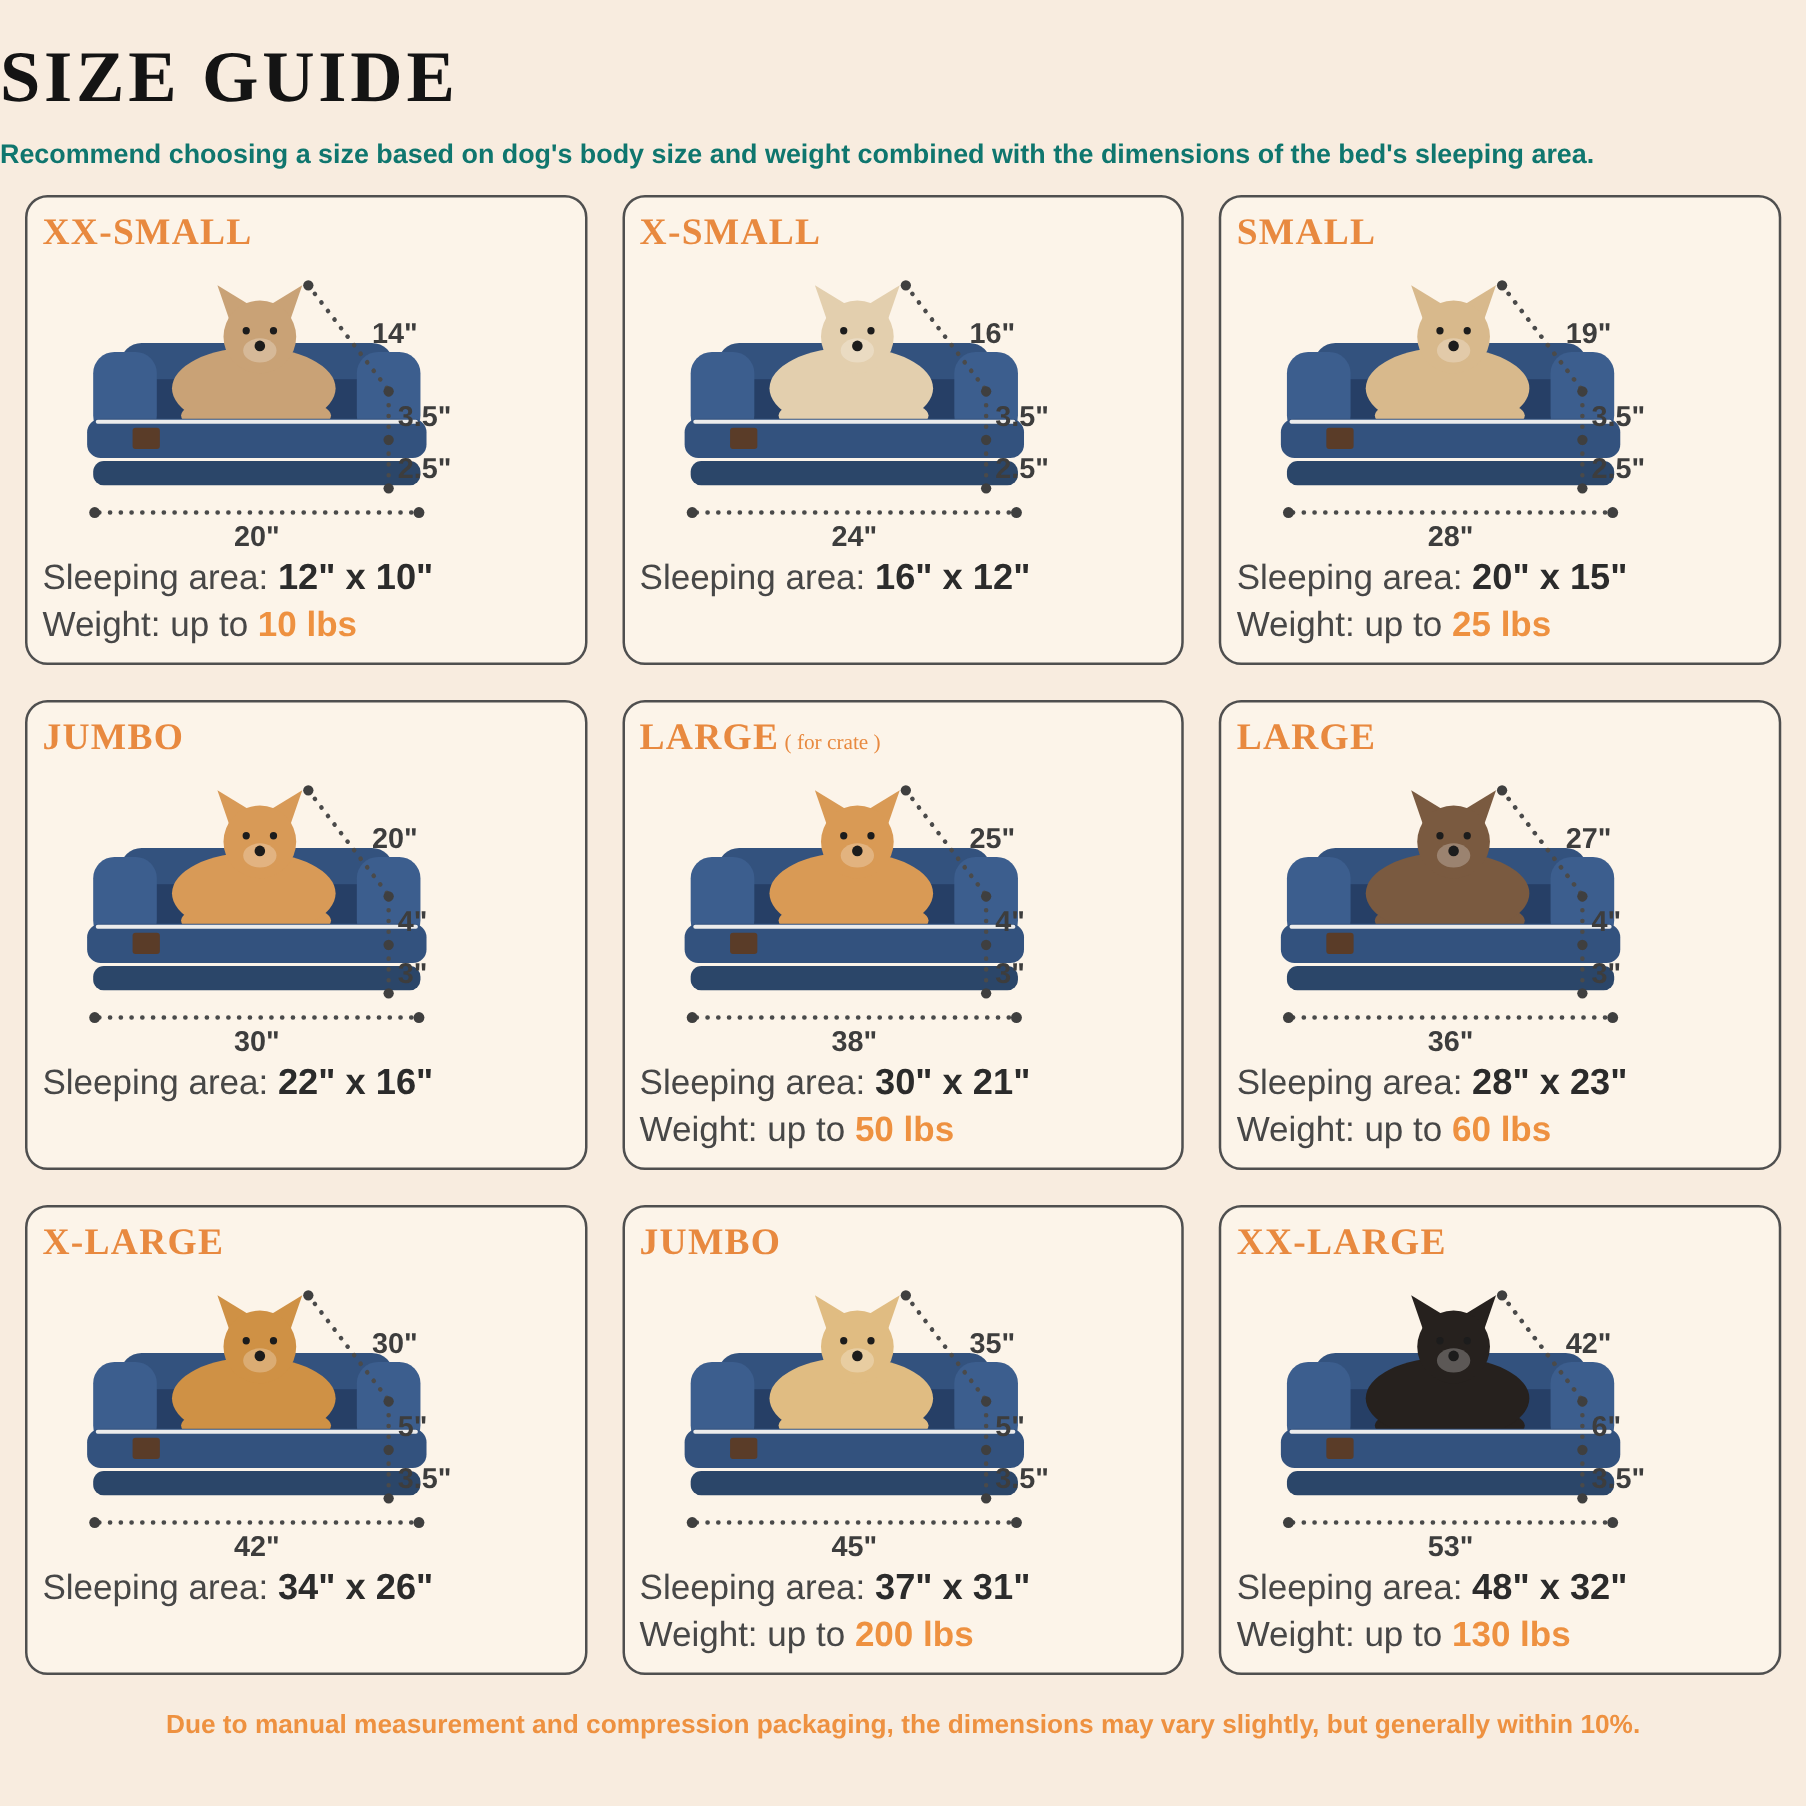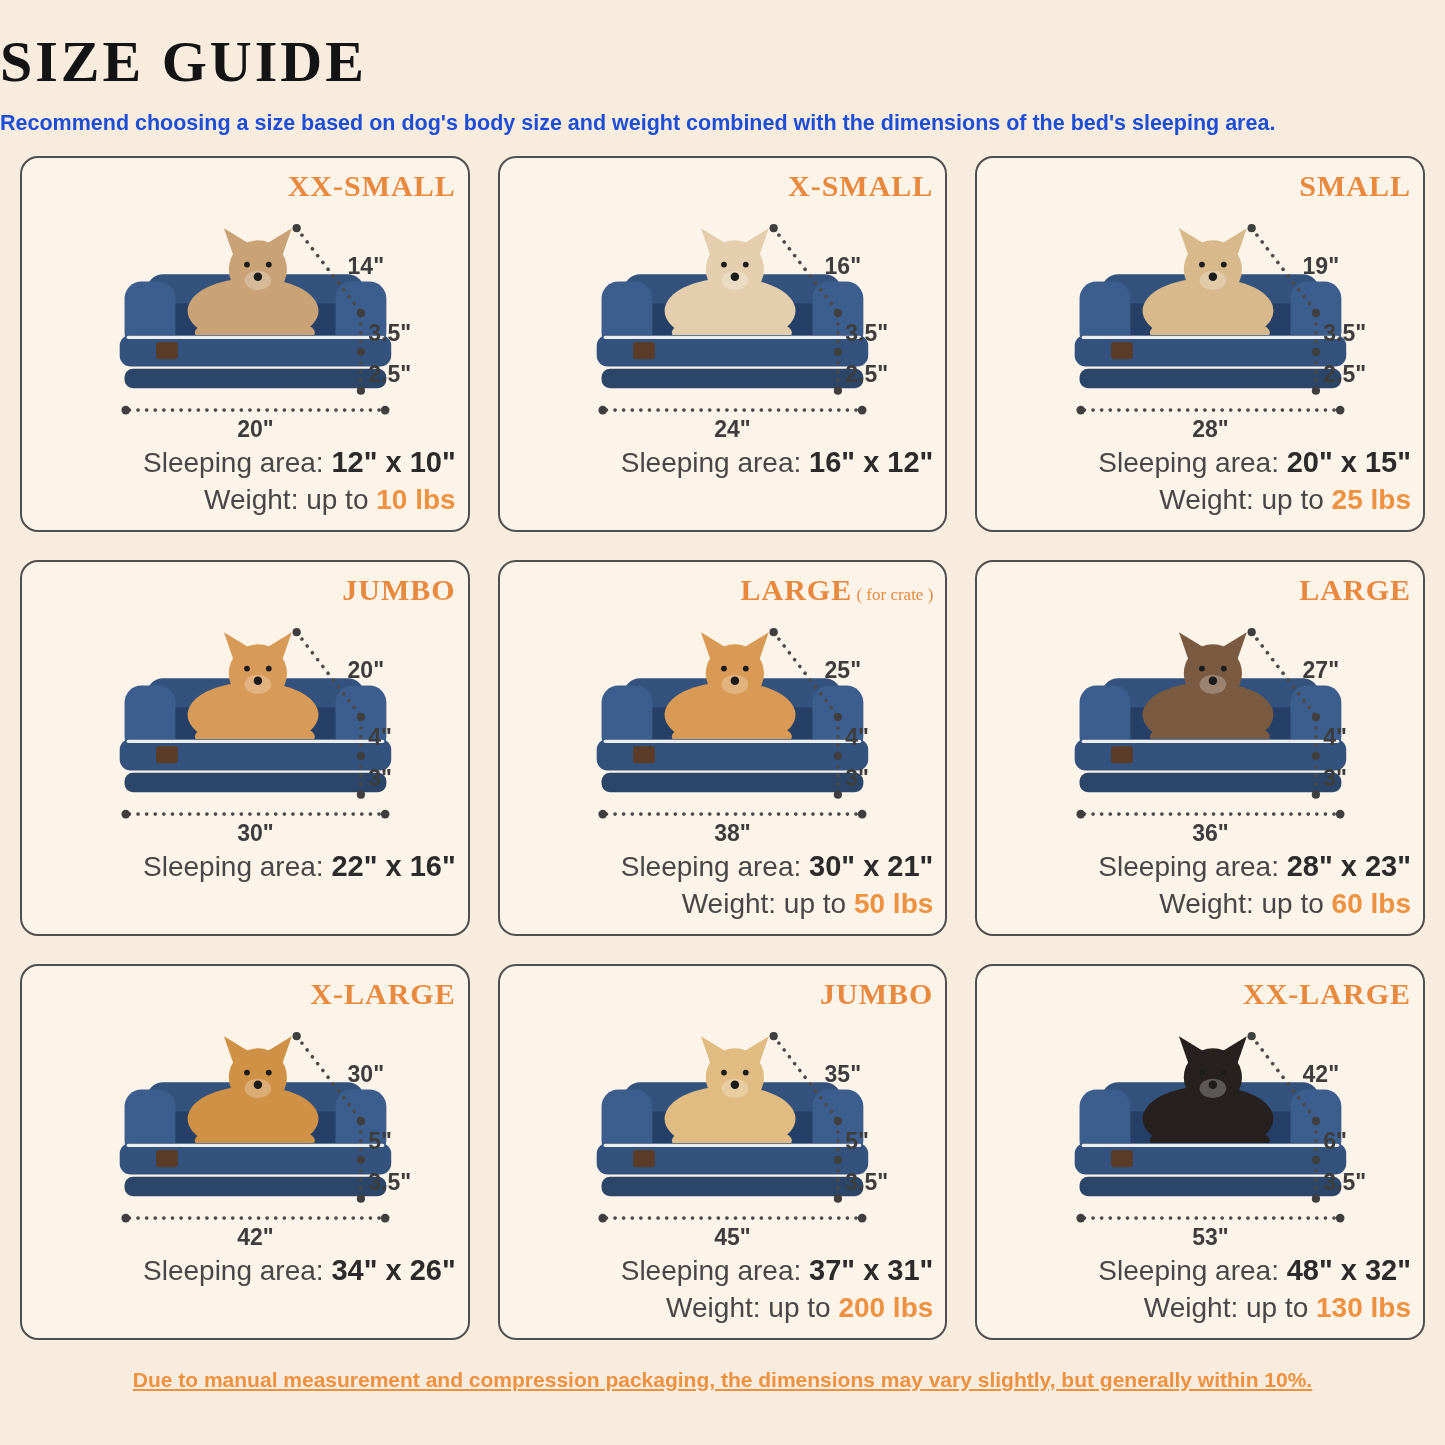--- a/index.html
+++ b/index.html
@@ -9,35 +9,35 @@
     font-family:"Liberation Sans", sans-serif;
     color:#3f3f3f;
     overflow:hidden;
   }
   .header { text-align:left; padding-top:28px; }
   .page-title {
     font-family:"Liberation Serif", serif;
     font-weight:700; font-size:58px; letter-spacing:3px; color:#141414;
   }
   .page-subtitle {
-    margin-top:16px; font-size:21.5px; font-weight:700; color:#1d4ed8;
+    margin-top:16px; font-size:21.5px; font-weight:700; color:#0f766e;
   }
   .grid {
     margin:20px 20px 0 20px;
     display:grid;
     grid-template-columns:repeat(3,1fr);
     gap:28px 28px;
   }
   .card {
     height:376px;
     background:#fcf4e9;
     border:2px solid #4f4f4f;
     border-radius:18px;
     padding:10px 12px 8px 12px;
-    display:flex; flex-direction:column; align-items:flex-end;
+    display:flex; flex-direction:column; align-items:flex-start;
   }
   .card-title {
     font-family:"Liberation Serif", serif;
     font-weight:700; font-size:30px; letter-spacing:1px; color:#e8893f;
     line-height:1.2; white-space:nowrap;
   }
   .title-suffix {
     font-weight:400; font-size:17px; letter-spacing:0;
   }
   .bed-figure { width:372px; height:240px; position:relative; }
@@ -45,21 +45,21 @@
   .dim-label {
     font-family:"Liberation Sans", sans-serif;
     font-weight:700; font-size:19px; fill:#3d3d3d;
   }
   .sleep-line { font-size:28px; color:#474747; line-height:1.25; white-space:nowrap; }
   .sleep-value { font-weight:700; color:#2b2b2b; font-size:29px; }
   .weight-line { font-size:28px; color:#474747; margin-top:4px; white-space:nowrap; }
   .weight-value { font-weight:700; color:#ee9140; font-size:28px; }
   .disclaimer {
     margin-top:28px; text-align:center;
-    font-size:21px; font-weight:700; color:#ee9140;text-decoration:underline;
+    font-size:21px; font-weight:700; color:#ee9140;
   }
 </style>
 </head>
 <body>
 
 <div class="header">
   <h1 class="page-title">SIZE GUIDE</h1>
   <div class="page-subtitle">Recommend choosing a size based on dog's body size and weight combined with the dimensions of the bed's sleeping area.</div>
 </div>
 

